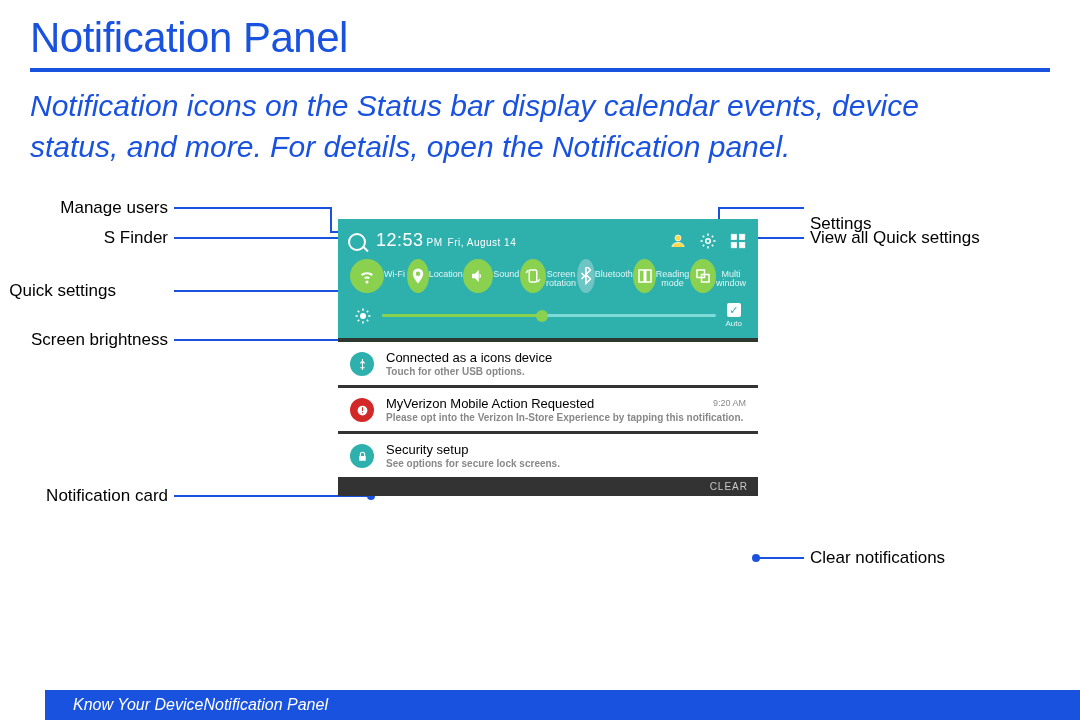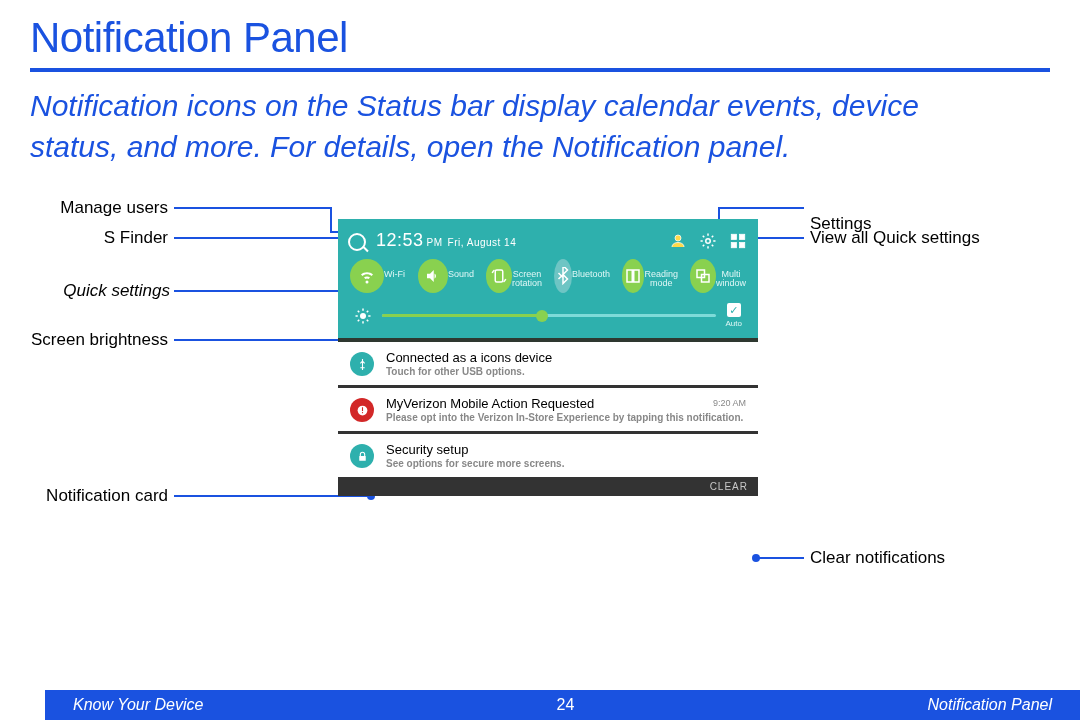--- a/index.html
+++ b/index.html
@@ -60,21 +60,21 @@
 
 <div class="page">
   <h1 class="title">Notification Panel</h1>
   <div class="hr"></div>
   <p class="intro">Notification icons on the Status bar display calendar events, device status, and more. For details, open the Notification panel.</p>
 
   <div class="diagram">
 
     <div class="label left" style="right: 912px; top: 12px;">Manage users</div>
     <div class="label left" style="right: 912px; top: 42px;">S Finder</div>
-    <div class="label left" style="right: 910px; top: 95px; font-style: italic;">Quick settings</div>
+    <div class="label left" style="right: 964px; top: 95px;">Quick settings</div>
     <div class="label left" style="right: 912px; top: 144px;">Screen brightness</div>
     <div class="label left" style="right: 912px; top: 300px;">Notification card</div>
 
     <div class="label" style="left: 810px; top: 12px; margin-top: 16px;">Settings</div>
     <div class="label" style="left: 810px; top: 42px;">View all Quick settings</div>
     <div class="label" style="left: 810px; top: 362px;">Clear notifications</div>
 
     <div class="lead" style="left:174px; width:156px; top:21px;"></div>
     <div class="lead-v" style="left:330px; top:21px; height:24px;"></div>
     <div class="lead" style="left:330px; width:350px; top:45px;"></div>
@@ -136,20 +136,28 @@
               <div class="qs-circ">
                 <svg viewBox="0 0 24 24">
                   <path d="M12 18a2 2 0 100 4 2 2 0 000-4zM4 10c4-4 12-4 16 0l-2 2c-3-3-9-3-12 0zM8 14c2-2 6-2 8 0l-2 2c-1-1-3-1-4 0z"></path>
                 </svg>
               </div>
               <div class="qs-lab">Wi-Fi</div>
             </div>
           <div class="qs">
               <div class="qs-circ">
                 <svg viewBox="0 0 24 24">
+                  <path d="M12 2a7 7 0 00-7 7c0 5 7 13 7 13s7-8 7-13a7 7 0 00-7-7zm0 10a3 3 0 110-6 3 3 0 010 6z"></path>
+                </svg>
+              </div>
+              <div class="qs-lab">Location</div>
+            </div>
+          <div class="qs">
+              <div class="qs-circ">
+                <svg viewBox="0 0 24 24">
                   <path d="M4 9v6h4l5 5V4L8 9H4zm12 3a4 4 0 00-2-3.5v7A4 4 0 0016 12z"></path>
                 </svg>
               </div>
               <div class="qs-lab">Sound</div>
             </div>
           <div class="qs">
               <div class="qs-circ">
                 <svg viewBox="0 0 24 24">
                   <rect x="7" y="4" width="10" height="16" rx="2" fill="none" stroke="#fff" stroke-width="2"></rect>
                   <path d="M3 8a9 9 0 013-4M21 16a9 9 0 01-3 4" fill="none" stroke="#fff" stroke-width="2"></path>
@@ -230,26 +238,25 @@
         </div>
         <div class="card">
           <div class="card-ic" style="background:#2eb0ad">
               <svg viewBox="0 0 24 24">
                 <rect x="6" y="11" width="12" height="9" rx="1" fill="#fff"></rect>
                 <path d="M8 11V8a4 4 0 118 0v3" stroke="#fff" stroke-width="2" fill="none"></path>
               </svg>
             </div>
           <div class="card-body">
             <div class="card-title">Security setup</div>
-            <div class="card-sub">See options for secure more screens.</div>
+            <div class="card-sub">See options for secure lock screens.</div>
           </div>
         </div>
         <div class="clear-row">CLEAR</div>
       </div>
     </div>
   </div>
 
   <div class="footer">
     <span class="fl">Know Your Device</span>
-    <span class="fc">24</span>
     <span class="fr">Notification Panel</span>
   </div>
 </div>
 
 </body></html>

